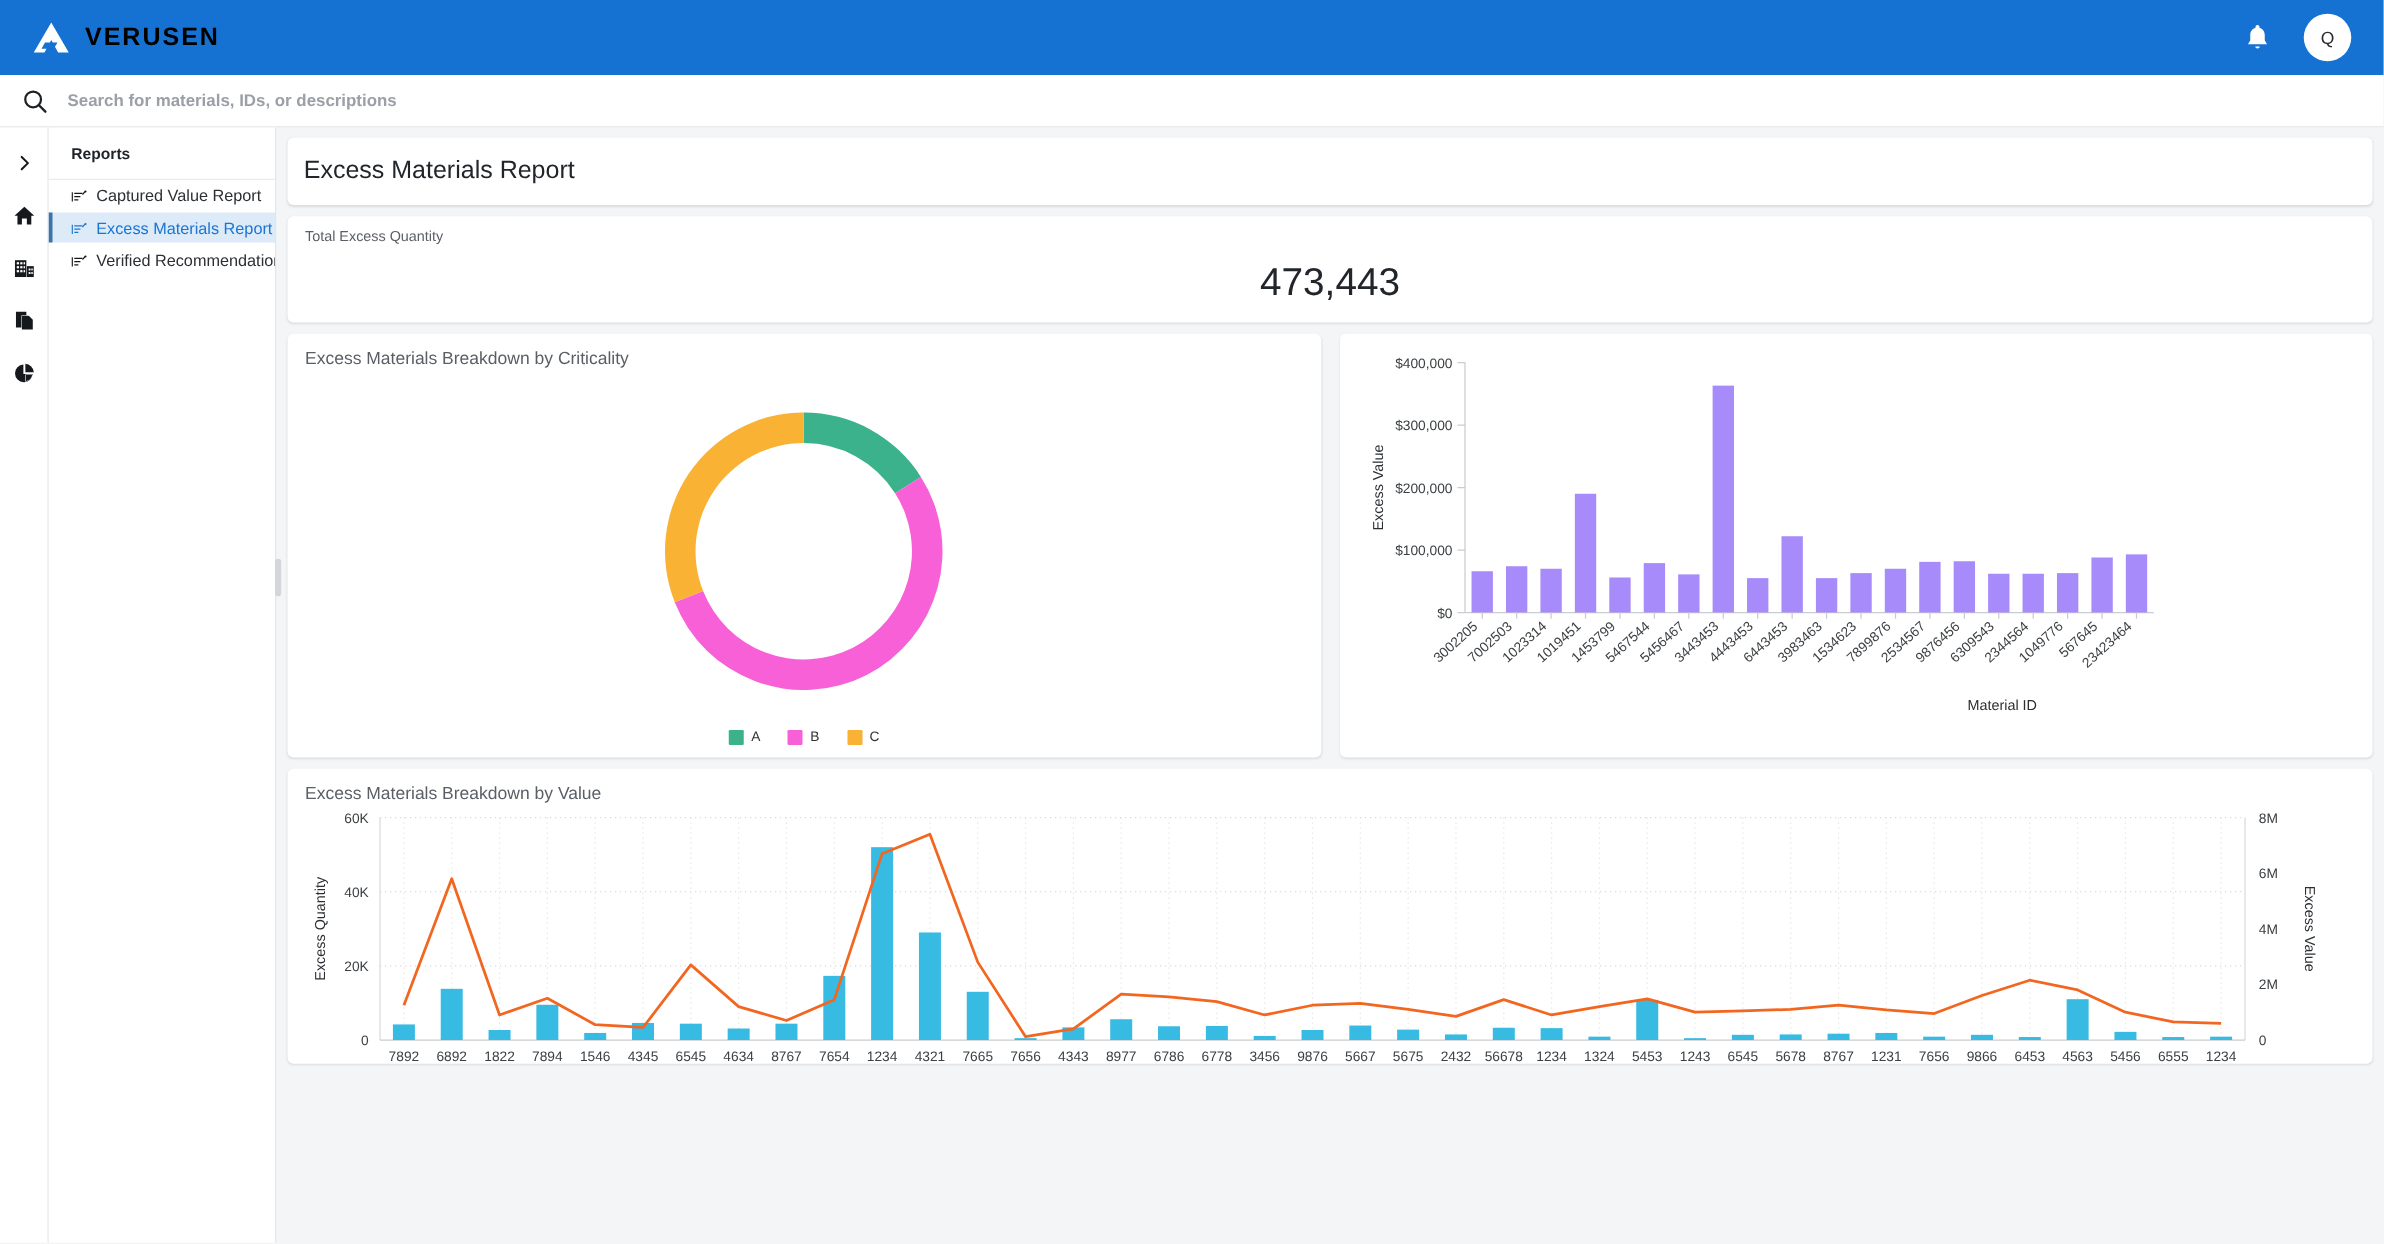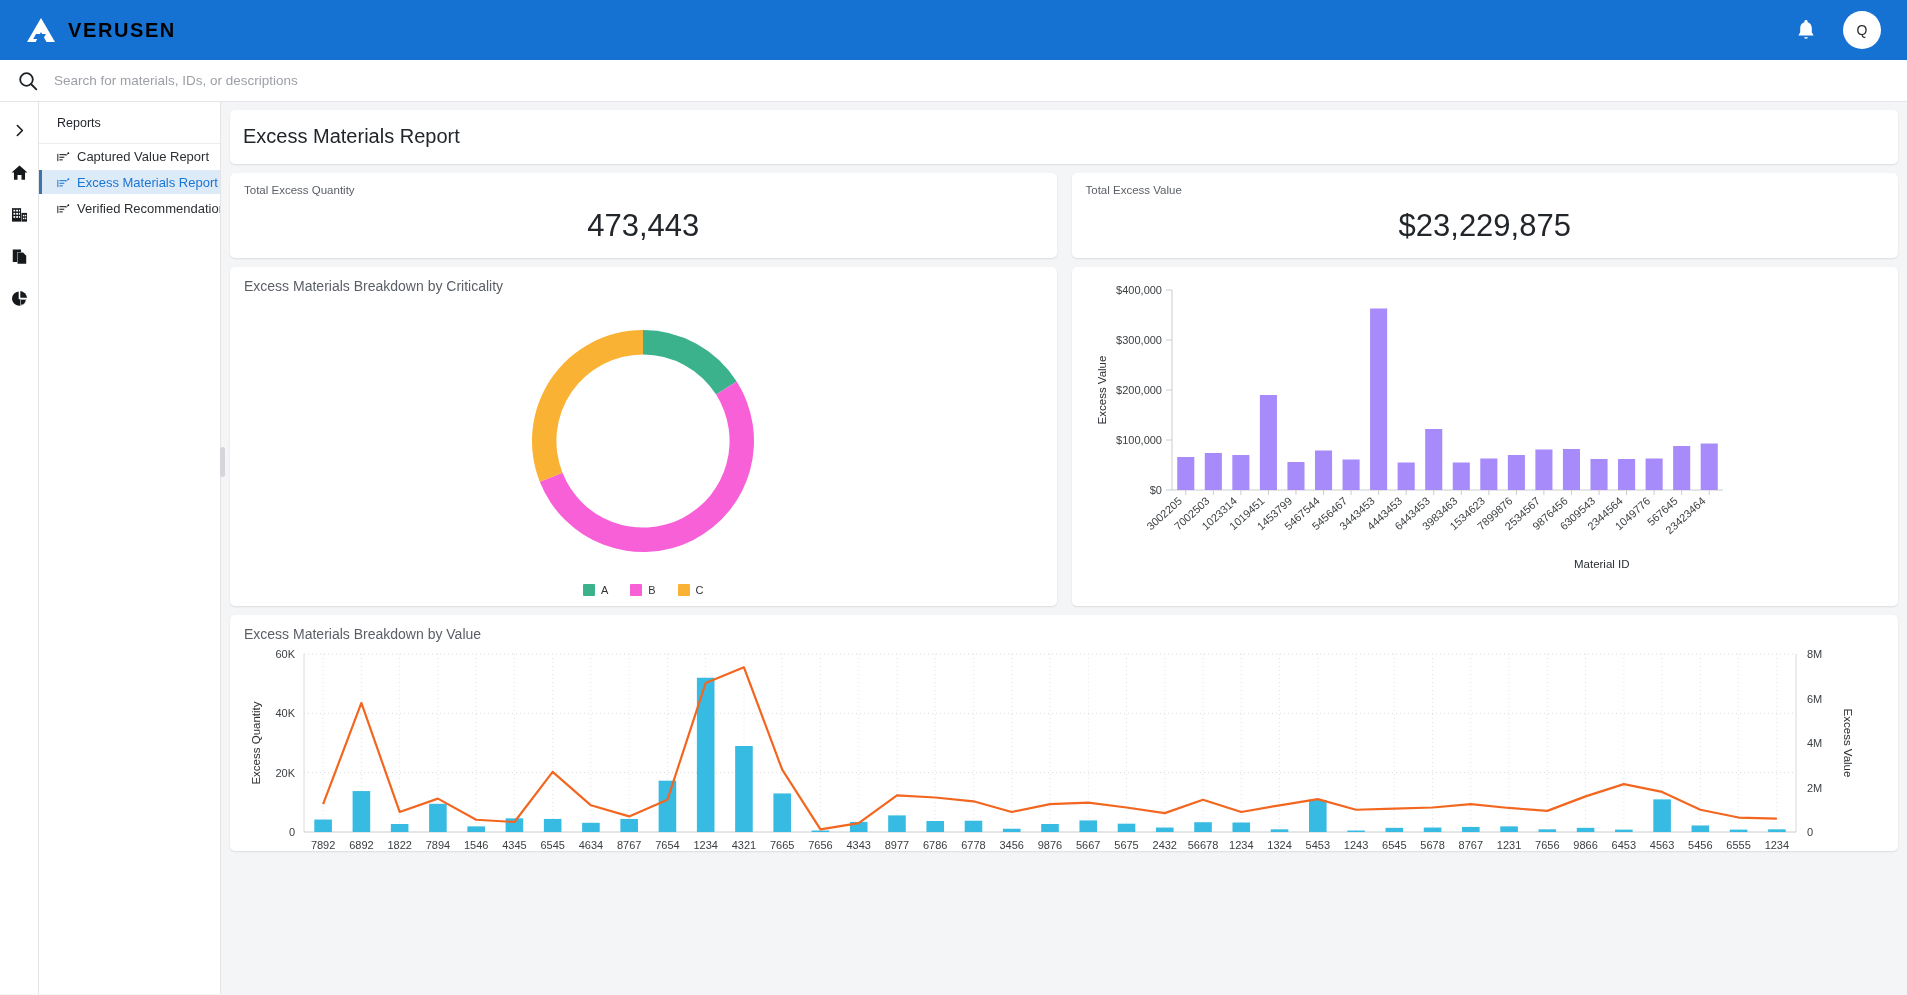--- a/index.html
+++ b/index.html
@@ -28,42 +28,42 @@
   }
   
   #searchbar {
     height: 42px; background: #fff; display: flex; align-items: center;
     padding: 0 0 0 10px; border-bottom: 1px solid #e3e5e8;
     box-shadow: 0 1px 2px rgba(0,0,0,.05);
   }
   #searchbar .mag { width: 24px; height: 24px; margin: 0 14px 0 6px; }
   #search-input {
     border: none; outline: none; font-size: 13.5px; color: #333;
-    flex: 1; font-family: "Liberation Sans", sans-serif; background: transparent;
+    flex: 1; font-family: "Liberation Sans", sans-serif; background: transparent; font-weight: bold;
   }
   #search-input::placeholder { color: #9b9fa6; }
   
   #body { display: flex; height: calc(995px - 60px - 43px); }
   
   #rail {
     width: 39px; background: #fff; border-right: 1px solid #e3e5e8;
     padding-top: 12px; display: flex; flex-direction: column;
     align-items: center; gap: 10px; flex: 0 0 39px;
   }
   .rail-btn {
     width: 32px; height: 32px; display: flex; align-items: center;
     justify-content: center; cursor: pointer;
   }
   
   #reports {
     width: 182px; background: #fff; border-right: 1px solid #e3e5e8;
     flex: 0 0 182px; position: relative;
   }
   #reports-title {
-    font-size: 12.5px; font-weight: 400; color: #1f2329;
+    font-size: 12.5px; font-weight: 700; color: #1f2329;
     padding: 14px 0 13px 18px; border-bottom: 1px solid #ececec;
   }
   .report-item {
     display: flex; align-items: center; gap: 7px; height: 24px;
     padding-left: 18px; font-size: 13px; color: #2c2f33;
     cursor: pointer; margin-bottom: 0; position: relative;
     white-space: nowrap; overflow: hidden;
   }
   .report-item + .report-item { margin-top: 2px; }
   .report-item.active {
@@ -245,24 +245,20 @@
   <div id="main">
 
     <div class="card" id="page-title-card">
       <div id="page-title">Excess Materials Report</div>
     </div>
 
     <div class="row">
       <div class="card kpi">
         <div class="kpi-label">Total Excess Quantity</div>
         <div class="kpi-value">473,443</div>
-      </div>
-      <div class="card kpi">
-        <div class="kpi-label">Total Excess Value</div>
-        <div class="kpi-value">$23,229,875</div>
       </div>
     </div>
 
     <div class="row">
 
       <div class="card chart-card">
         <div class="chart-title">Excess Materials Breakdown by Criticality</div>
         <div class="donut-wrap">
           <svg id="donut-svg" width="250" height="250" viewBox="0 0 250 250">
               <path d="M 125 14 A 111 111 0 0 1 218.72039973072367 65.52322575733137 L 198.10191178996448 78.60811609071848 A 86.58 86.58 0 0 0 125 38.42 Z" fill="#3bb28b"></path>

